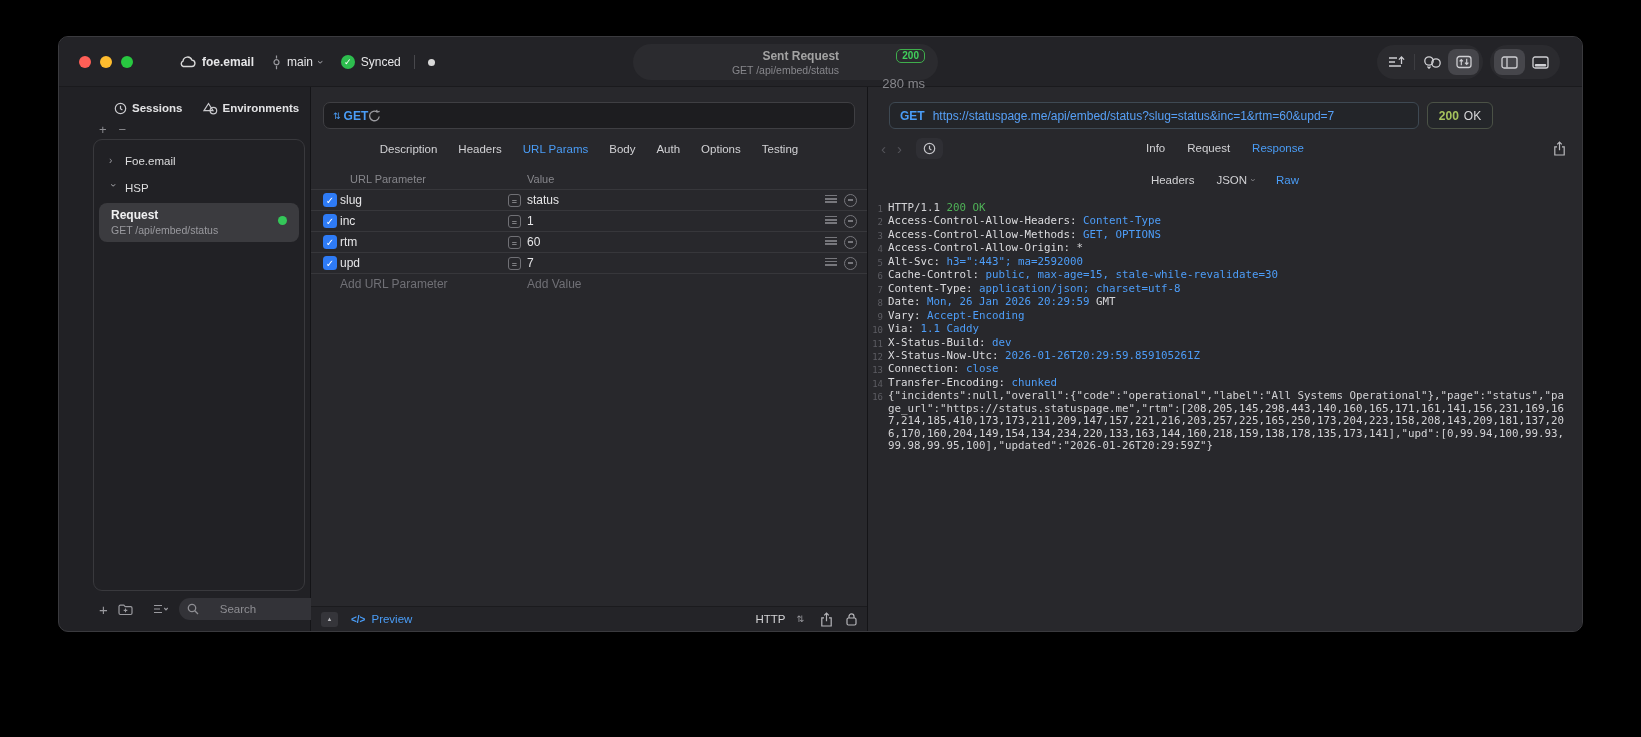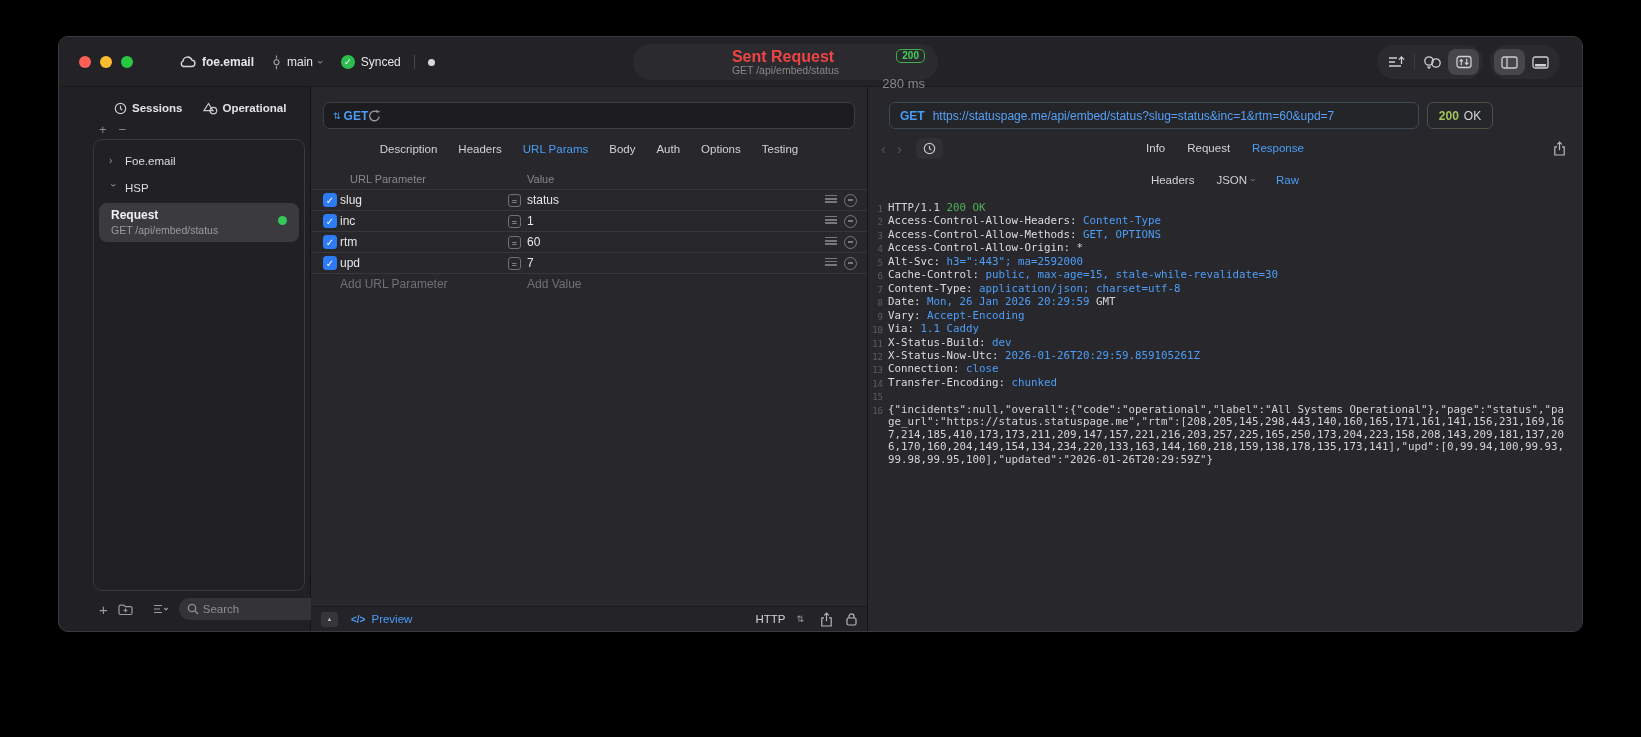--- a/index.html
+++ b/index.html
@@ -20,21 +20,21 @@
   .proj-name { font-weight:600; }
   .chev { display:inline-block; color:#98989d; font-size:11px; }
   .rot { display:inline-block; transform:rotate(90deg); }
   .sync-check { width:14px; height:14px; border-radius:50%; background:#2dbd4e; color:#fff; font-size:9px;
     display:flex; align-items:center; justify-content:center; }
   .tb-div { width:1px; height:14px; background:#48484c; margin:0 13px; }
   .rec-dot { width:7px; height:7px; border-radius:50%; background:#d8d8d8; } .gap18{width:18px;}
 
   .center-widget { position:absolute; left:574px; top:7px; width:305px; height:36px; background:#2b2b2f;
     border-radius:18px; display:flex; align-items:center; justify-content:center; }
-  .cw-title { font-size:16px; font-weight:600; color:#ef4444; line-height:15px; text-align:left; }
+  .cw-title { font-size:12px; font-weight:600; color:#a3a3a3; line-height:15px; text-align:right; }
   .cw-sub { font-size:10.5px; color:#87878c; line-height:12px; text-align:center; }
   .cw-status { position:absolute; right:13px; top:5px; display:flex; flex-direction:column; align-items:flex-end; }
   .badge-200 { border:1px solid #3fae4c; color:#40d15c; border-radius:5px; font-size:10px; font-weight:700;
     padding:0 5px; line-height:12px; }
   .cw-ms { font-size:13px; color:#87878c; margin-top:13px; }
 
   .tb-actions { position:absolute; right:22px; top:8px; display:flex; gap:7px; }
   .pill { background:#2b2b2f; border-radius:17px; height:34px; display:flex; align-items:center; padding:0 4px; }
   .ibtn { width:31px; height:26px; display:flex; align-items:center; justify-content:center; border-radius:8px; color:#cfcfd3; }
   .ibtn.sel { background:#46464b; }
@@ -55,21 +55,21 @@
   .sb-tree { margin:2px 5px 4px 5px; flex:1; border:1px solid #39393d; border-radius:9px; padding-top:7px; overflow:hidden; }
   .tree-item { height:27px; display:flex; align-items:center; padding-left:15px; gap:8px; font-size:11.5px; font-weight:500; color:#dededf; }
   .tree-item .chev { font-size:10px; width:8px; }
   .req-item { margin:2px 5px 0 5px; background:#3b3b3f; border-radius:8px; padding:5px 10px 6px 12px; position:relative; }
   .req-title { font-size:12px; font-weight:600; color:#f0f0f1; }
   .req-sub { font-size:10.5px; color:#9a9a9f; margin-top:2px; }
   .req-dot { position:absolute; right:12px; top:13px; width:9px; height:9px; border-radius:50%; background:#34c759; }
   .sb-footer { flex:none; height:36px; display:flex; align-items:center; gap:10px; padding:0 8px 8px 11px; color:#9a9a9f; }
   .sb-plus { font-size:15px; line-height:1; }
   .sb-fdiv { width:1px; height:14px; background:#3d3d41; }
-  .search-pill { flex:1; height:22px; border-radius:11px; background:#333338; display:flex; align-items:center; padding:0 8px; gap:4px; }
+  .search-pill { flex:1; height:22px; border-radius:11px; background:#333338; display:flex; align-items:center; padding:0 8px; gap:21px; }
   .search-pill input { flex:1; background:transparent; border:none; outline:none; color:#d0d0d3; font-size:11.5px; font-family:inherit; }
   .search-pill input::placeholder { color:#8e8e93; }
 
   
   .url-bar { margin:15px 12px 0; height:27px; flex:none; background:#1d1d20; border:1px solid #3f3f43; border-radius:7px;
     display:flex; align-items:center; padding:0 9px; font-size:12px; }
   .updown { color:#4a9df7; font-size:9px; margin-right:3px; }
   .method-blue { color:#4a9df7; font-weight:700;text-align:right; }
   .url-text { margin-left:9px; flex:1; white-space:nowrap; overflow:hidden; }
   .url-host { color:#7cac62; }
@@ -259,21 +259,21 @@
           </span>
           <span>Sessions</span>
         </span>
         <span class="sb-tab">
           <span class="ic">
             <svg width="15" height="13" viewBox="0 0 15 13">
                 <path d="M5.5 1.5 10 8.6H1z" fill="none" stroke="currentColor" stroke-width="1.2"></path>
                 <circle cx="10.4" cy="8.6" r="3.3" fill="none" stroke="currentColor" stroke-width="1.2"></circle>
               </svg>
           </span>
-          <span>Operational</span>
+          <span>Environments</span>
         </span>
       </div>
       <div class="sb-plusminus">
         <span>+</span>
         <span>−</span>
       </div>
       <div class="sb-tree">
         <div id="tree-items">
             <div class="tree-item">
               <span class="chev">›</span>
@@ -542,24 +542,20 @@
           </div>
           <div class="cl">
             <span class="ln">13</span>
             <span class="cc"><span class="c-n">Connection: </span><span class="c-v">close</span></span>
           </div>
           <div class="cl">
             <span class="ln">14</span>
             <span class="cc"><span class="c-n">Transfer-Encoding: </span><span class="c-v">chunked</span></span>
           </div>
           <div class="cl">
-            <span class="ln">15</span>
-            <span class="cc">&nbsp;</span>
-          </div>
-          <div class="cl">
             <span class="ln">16</span>
             <span class="cc"><span class="c-p">{"incidents":null,"overall":{"code":"operational","label":"All Systems Operational"},"page":"status","page_url":"https://status.statuspage.me","rtm":[208,205,145,298,443,140,160,165,171,161,141,156,231,169,167,214,185,410,173,173,211,209,147,157,221,216,203,257,225,165,250,173,204,223,158,208,143,209,181,137,206,170,160,204,149,154,134,234,220,133,163,144,160,218,159,138,178,135,173,141],"upd":[0,99.94,100,99.93,99.98,99.95,100],"updated":"2026-01-26T20:29:59Z"}</span></span>
           </div>
         </div>
     </div>
 
   </div>
 </div>
 
 </body></html>

